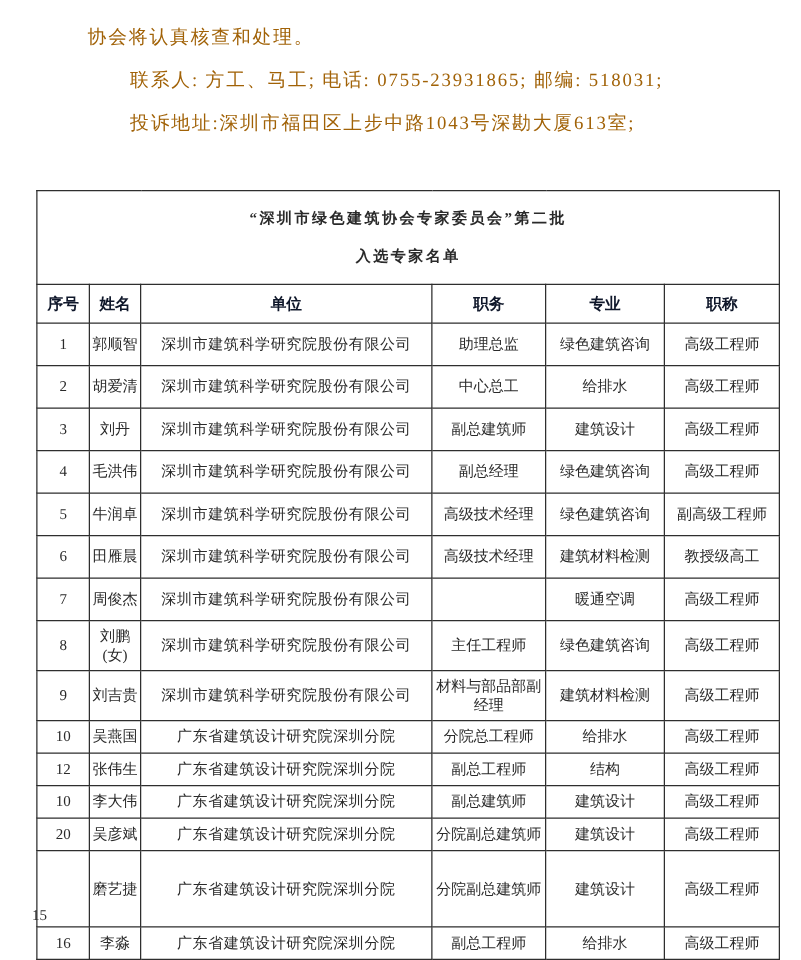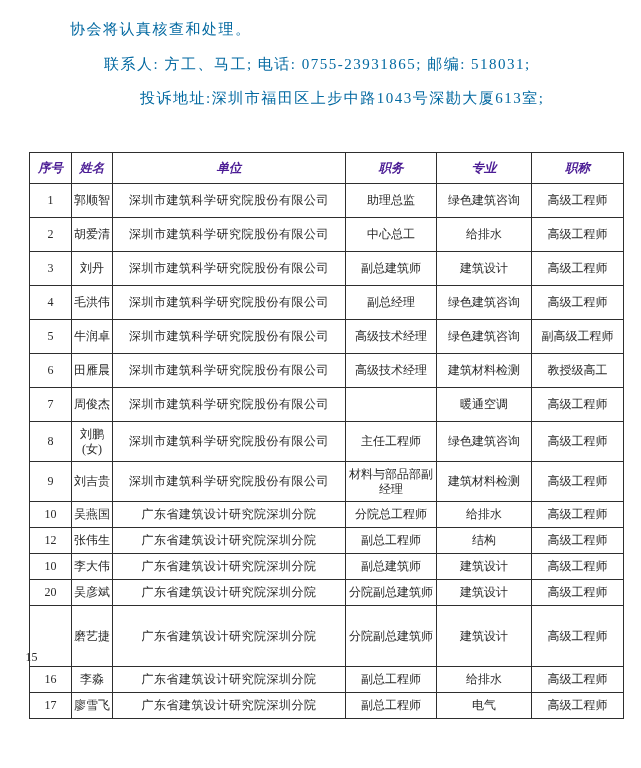--- a/index.html
+++ b/index.html
@@ -9,25 +9,25 @@
     position: relative;
     font-family: "Liberation Serif", "DejaVu Serif", serif;
     color: #262626;
     overflow: hidden;
   }
   .para {
     position: absolute;
     font-size: 15px;
     letter-spacing: 1.5px;
     white-space: nowrap;
-    color: #0369a1;
+    color: #a16207;
   }
   .p1 { left: 70px;  top: 20px; }
   .p2 { left: 104px; top: 55px; }
-  .p3 { left: 104px; top: 89px; margin-left: 36px; }
+  .p3 { left: 104px; top: 89px; }
 
   table.roster {
     position: absolute;
     left: 29px; top: 152px;
     width: 594px;
     border-collapse: collapse;
     table-layout: fixed;
   }
   table.roster td, table.roster th {
     border: 1px solid #2e2e2e;
@@ -44,23 +44,22 @@
     font-weight: bold;
     letter-spacing: 2px;
     line-height: 31px;
     color: #1d1d1d;
     padding-top: 4px;
   }
   tr.head-row th {
     height: 28px;
     font-weight: bold;
     font-size: 12.5px;
-    color: #4c1d95;
+    color: #0f172a;
     background: #ffffff;
-    font-style: italic;
   }
   tr.r-mid  td { height: 31px; }
   tr.r-tall td { height: 37px; }
   tr.r-short td { height: 23px; }
   td.unit-cell { text-align: left; padding-left: 8px; letter-spacing: 0.5px; }
   td.name-cell { white-space: pre-line; line-height: 15px; margin-left: 46px; }
   td.pos-cell  { line-height: 15px; }
   td.seq-shift { text-align: left; }
   td.seq-shift span { display: inline-block; transform: translateX(-19px); margin-top: 43px; }
 </style>
@@ -74,20 +73,26 @@
 <table class="roster">
   <colgroup>
     <col style="width:42px">
       <col style="width:41px">
       <col style="width:233px">
     <col style="width:91px">
       <col style="width:95px">
       <col style="width:92px">
   </colgroup>
   <tbody>
+    <tr>
+      <td class="title-cell" colspan="6">
+        <div>“深圳市绿色建筑协会专家委员会”第二批</div>
+        <div>入选专家名单</div>
+      </td>
+    </tr>
     <tr class="head-row">
       <th>序号</th>
       <th>姓名</th>
       <th>单位</th>
       <th>职务</th>
       <th>专业</th>
       <th>职称</th>
     </tr>
   <tr class="r-mid">
     <td><span>1</span></td>

